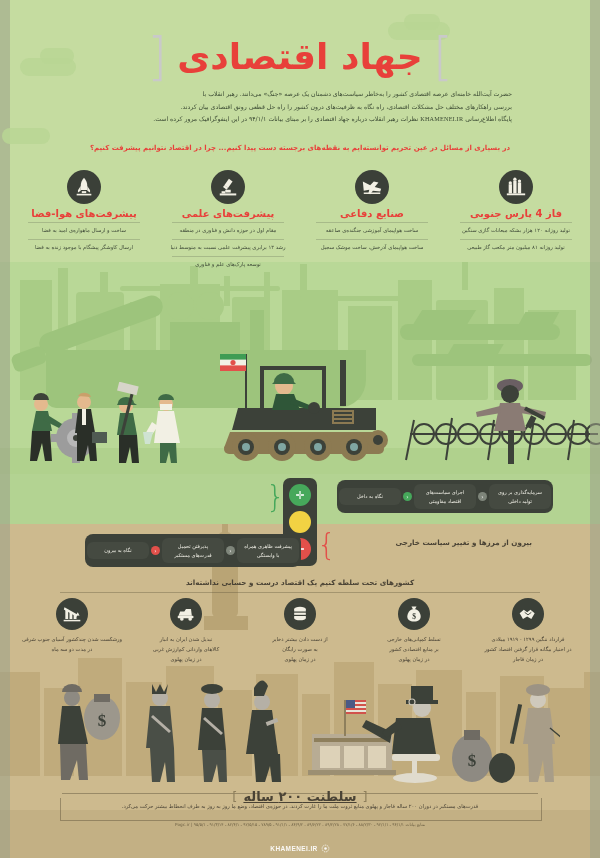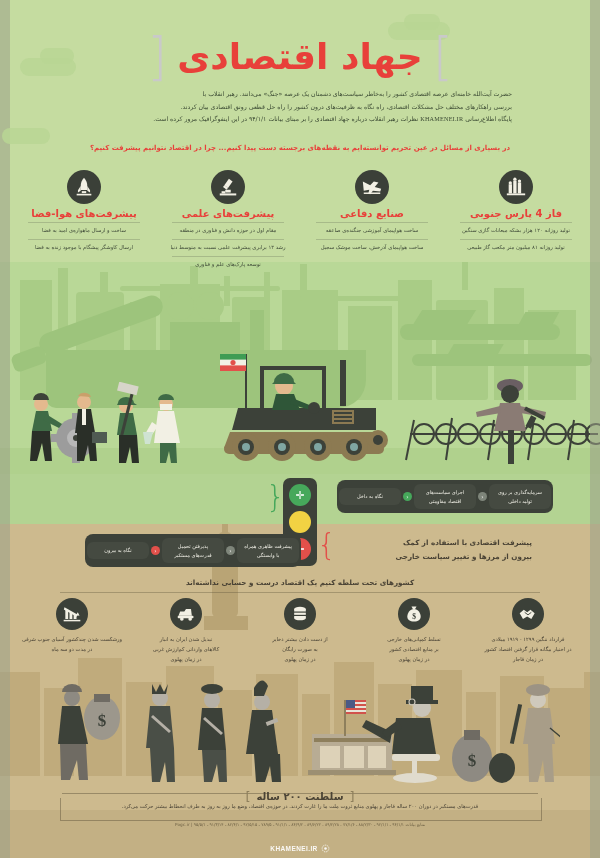--- a/index.html
+++ b/index.html
@@ -103,21 +103,21 @@
   .bfeat-line{color:#4a4335;font-size:5.2px;line-height:1.9;}
 
   
   .silT{position:absolute;background:#c0ab7c;}
   .silT2{position:absolute;background:#b9a475;}
 
   
   .saltanat{position:absolute;top:786px;left:0;width:600px;text-align:center;}
   .salt-inner{display:inline-flex;align-items:center;gap:6px;}
   .salt-br{color:#8e7f5c;font-size:13px;}
-  .salt-txt{color:#4a4335;font-size:10px;font-weight:bold;direction:rtl;}
+  .salt-txt{color:#4a4335;font-size:13px;font-weight:bold;direction:rtl;text-decoration:underline;}
   .salt-rule{position:absolute;top:793px;left:62px;width:476px;height:1px;background:rgba(90,80,55,.45);}
 
   .footbox{position:absolute;top:798px;left:60px;width:480px;height:22px;
            border:1px solid rgba(90,80,55,.45);border-top:none;}
   .footbox-txt{position:absolute;top:802px;left:64px;width:472px;text-align:center;
                color:#4a4335;font-size:5.2px;line-height:1.7;direction:rtl;}
 
   .src{position:absolute;top:822px;left:0;width:600px;text-align:center;
        color:#6d6044;font-size:4.2px;direction:rtl;letter-spacing:.1px;}
   .brand{position:absolute;top:838px;left:0;width:600px;text-align:center;}
@@ -534,21 +534,20 @@
       <div class="chipbox">
         <div class="chip">نگاه به داخل</div>
         <div class="arw arw-g">‹</div>
         <div class="chip">اجرای سیاست‌های اقتصاد مقاومتی</div>
         <div class="arw arw-gr">‹</div>
         <div class="chip">سرمایه‌گذاری بر روی تولید داخلی</div>
       </div>
     </div>
 
     <div class="tl-text tl-text-bot">
-      <div>پیشرفت اقتصادی با استفاده از کمک</div>
       <div>بیرون از مرزها و تغییر سیاست خارجی</div>
     </div>
 
     <div class="chips chips-bot">
       <div class="chipbox">
         <div class="chip">نگاه به بیرون</div>
         <div class="arw arw-r">‹</div>
         <div class="chip">پذیرفتن تحمیل قدرت‌های مستکبر</div>
         <div class="arw arw-gr">‹</div>
         <div class="chip">پیشرفت ظاهری همراه با وابستگی</div>

